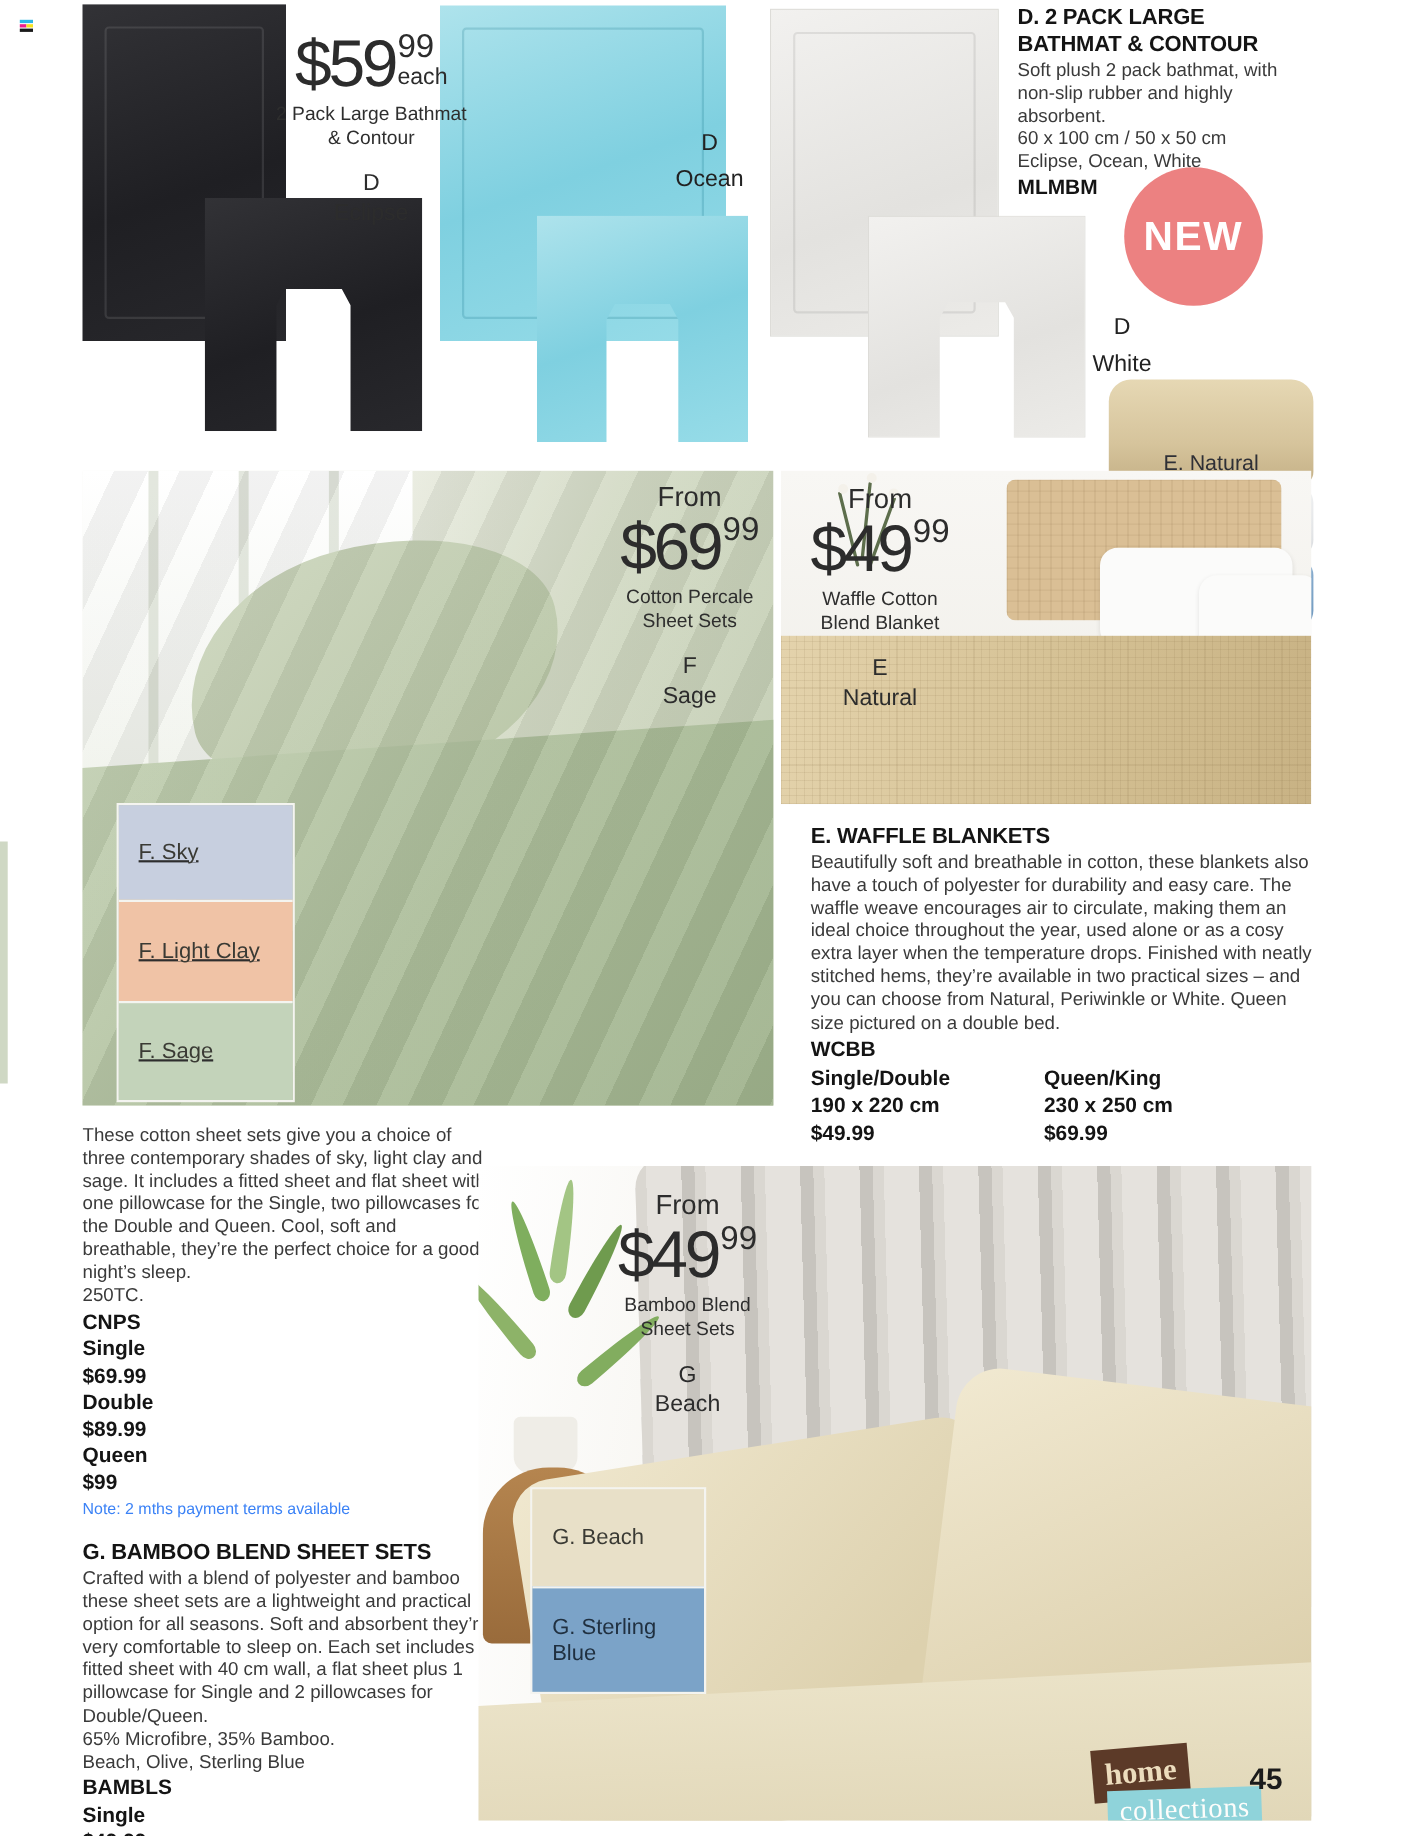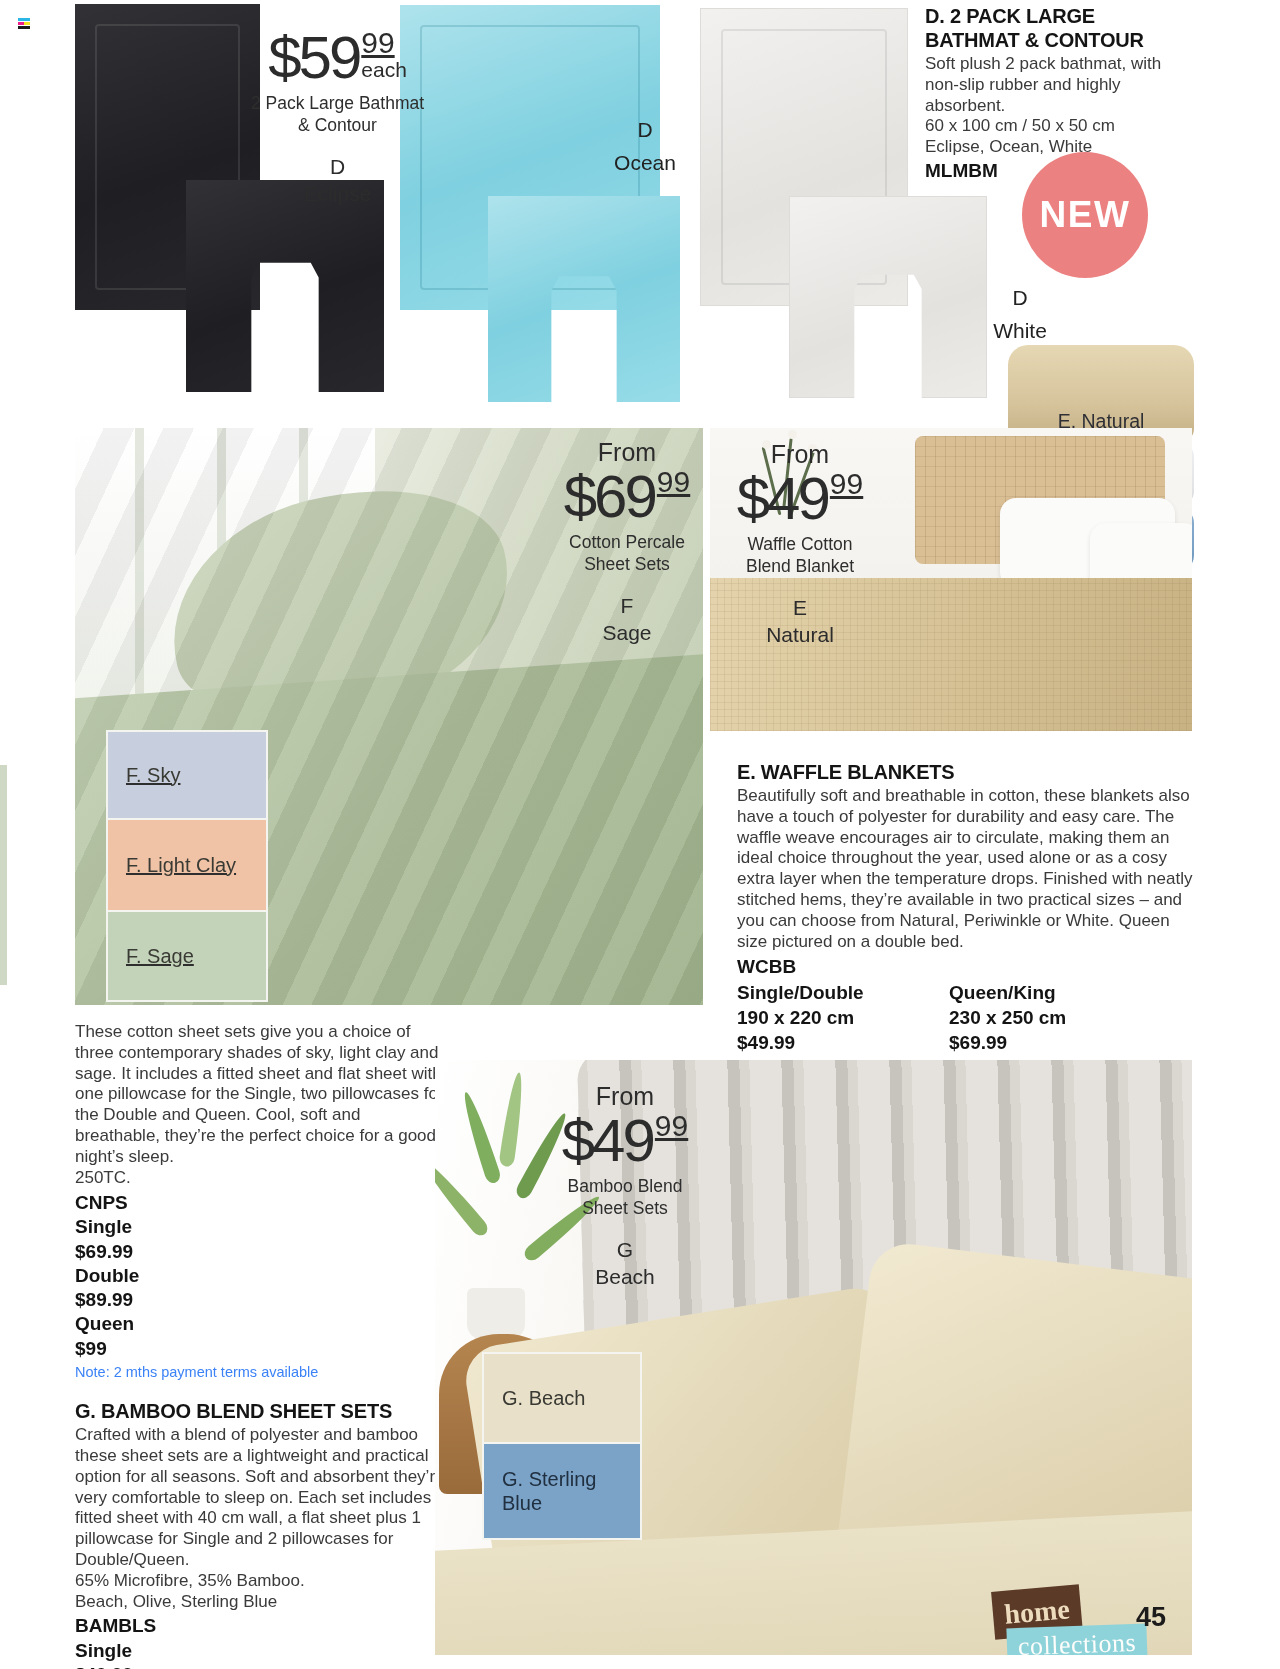--- a/index.html
+++ b/index.html
@@ -22,21 +22,21 @@
   .mat-white{background:linear-gradient(160deg,#f2f1ef 0%,#e3e2df 60%,#ecebe8 100%);border:1px solid #dddcd8;}
   .mat-white .sculpt{border-color:rgba(0,0,0,.08);}
   .contour{clip-path:polygon(0 0,100% 0,100% 100%,67% 100%,67% 46%,63% 39%,37% 39%,33% 46%,33% 100%,0 100%);}
 
   
   .lockup{position:absolute;display:flex;flex-direction:column;align-items:center;text-align:center;color:#2c2c2c;}
   .from{font-size:25px;line-height:1;margin-bottom:2px;}
   .money{display:flex;align-items:flex-start;line-height:1;}
   .money .dig{font-size:66px;letter-spacing:-3px;}
   .money .supcol{display:flex;flex-direction:column;align-items:flex-start;margin-left:2px;}
-  .money .cents{font-size:33px;text-decoration:underline;}
+  .money .cents{font-size:33px;}
   .money .unit{font-size:21px;margin-top:1px;}
   .money.small .dig{font-size:60px;}
   .money.small .cents{font-size:30px;}
   .cap{font-size:17.5px;line-height:1.28;color:#2e2e2e;margin-top:4px;}
   .letter{font-size:21px;margin-top:16px;line-height:1.3;}
   .colorway{font-size:21px;line-height:1.3;}
   .letterpair{position:absolute;text-align:center;font-size:21px;line-height:1.55;color:#222;}
 
   
   .copy{color:#222;}
@@ -276,21 +276,21 @@
       </div>
       <div class="cap">
         <div>Waffle Cotton</div>
         <div>Blend Blanket</div>
       </div>
       <div class="letter">E</div>
       <div class="colorway">Natural</div>
     </div>
   </div>
 
-  <div class="abs block" style="left:737px;top:748px;width:458px;margin-top:12px;">
+  <div class="abs block" style="left:737px;top:748px;width:458px;">
     <div class="h">E. WAFFLE BLANKETS</div>
     <div class="p">Beautifully soft and breathable in cotton, these blankets also have a touch of polyester for durability and easy care. The waffle weave encourages air to circulate, making them an ideal choice throughout the year, used alone or as a cosy extra layer when the temperature drops. Finished with neatly stitched hems, they’re available in two practical sizes – and you can choose from Natural, Periwinkle or White. Queen size pictured on a double bed.</div>
     <div class="code">WCBB</div>
     <div class="cols">
       <div class="col">
         <div>Single/Double</div>
         <div>190 x 220 cm</div>
         <div>$49.99</div>
       </div>
       <div class="col">

